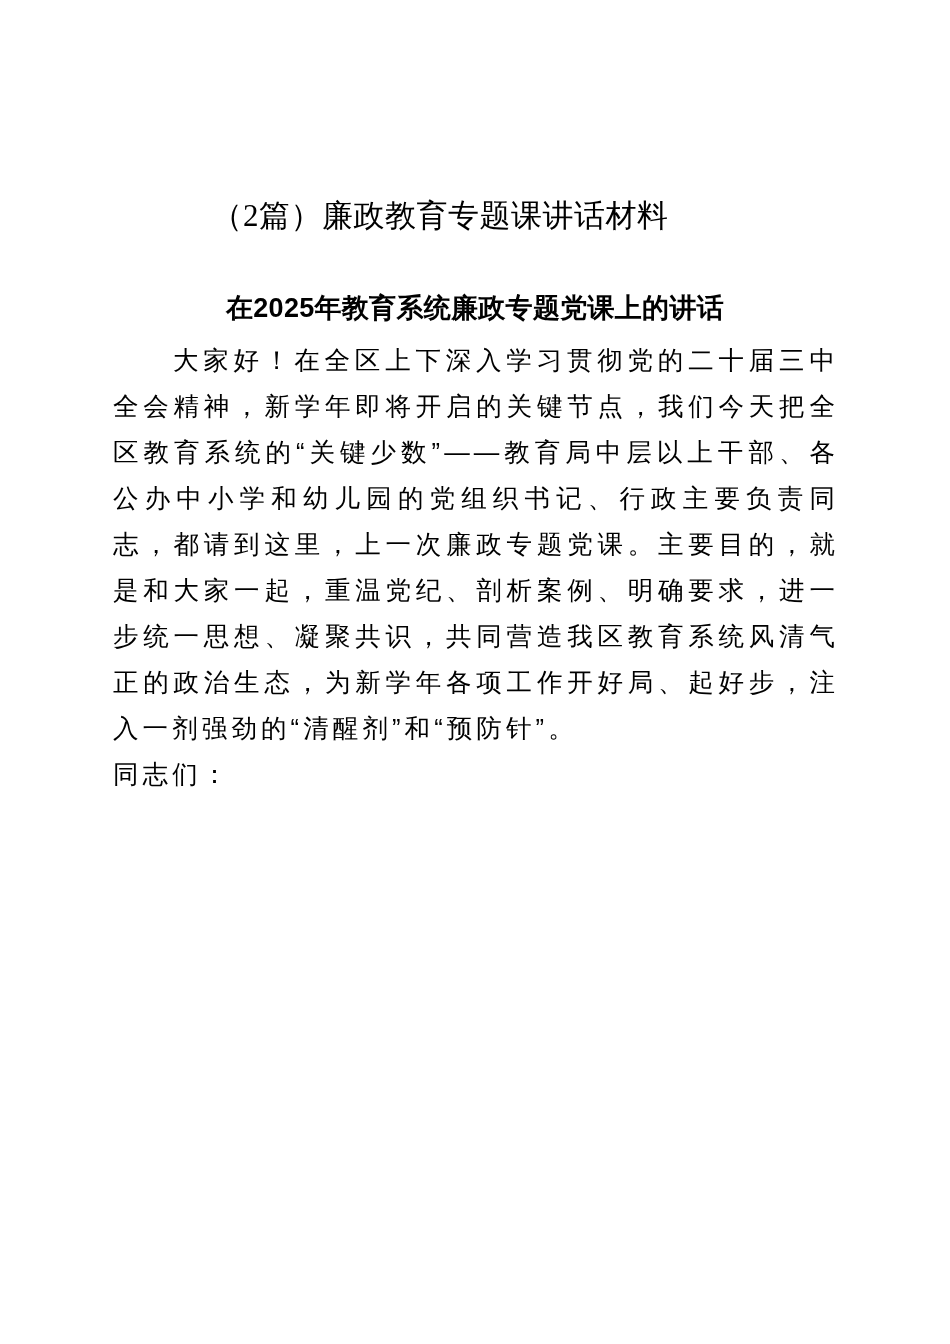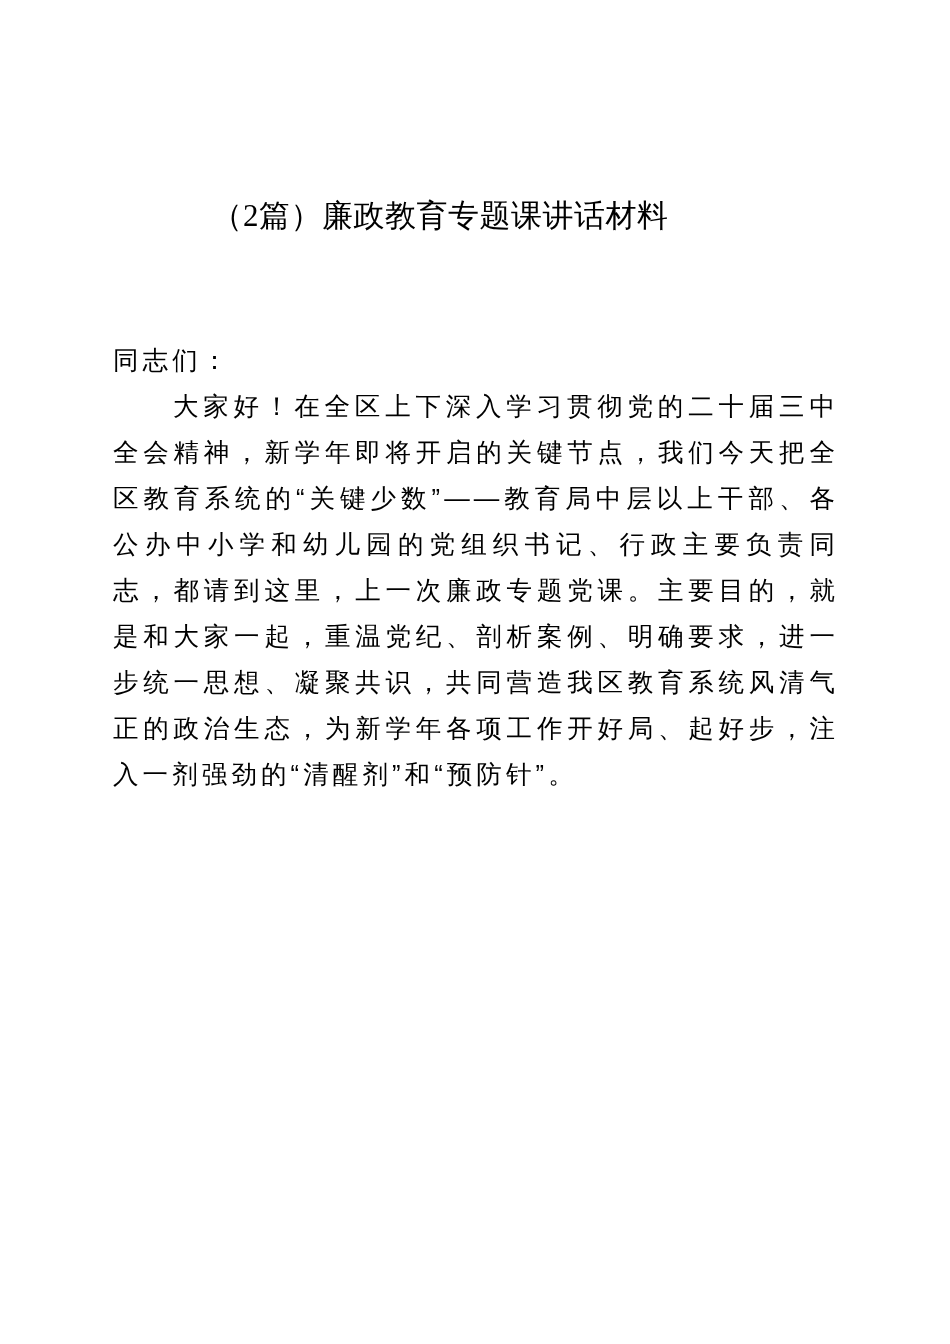--- a/index.html
+++ b/index.html
@@ -76,23 +76,24 @@
     white-space: nowrap;
   }
 </style>
 </head>
 <body>
 
 <div class="page">
 
   <div class="doc-title">（2篇）廉政教育专题课讲话材料</div>
 
+  <div class="speech-title">在2025年教育系统廉政专题党课上的讲话</div>
 
   <div class="body-block">
 
+    <p class="para indent">大家好！在全区上下深入学习贯彻党的二十届三中全会精神，新学年即将开启的关键节点，我们今天把全区教育系统的“关键少数”——教育局中层以上干部、各公办中小学和幼儿园的党组织书记、行政主要负责同志，都请到这里，上一次廉政专题党课。主要目的，就是和大家一起，重温党纪、剖析案例、明确要求，进一步统一思想、凝聚共识，共同营造我区教育系统风清气正的政治生态，为新学年各项工作开好局、起好步，注入一剂强劲的“清醒剂”和“预防针”。</p>
+
     <p class="para salutation">同志们：</p>
-
-    <p class="para indent">大家好！在全区上下深入学习贯彻党的二十届三中全会精神，新学年即将开启的关键节点，我们今天把全区教育系统的“关键少数”——教育局中层以上干部、各公办中小学和幼儿园的党组织书记、行政主要负责同志，都请到这里，上一次廉政专题党课。主要目的，就是和大家一起，重温党纪、剖析案例、明确要求，进一步统一思想、凝聚共识，共同营造我区教育系统风清气正的政治生态，为新学年各项工作开好局、起好步，注入一剂强劲的“清醒剂”和“预防针”。</p>
 
 
   </div>
 
 </div>
 
 </body></html>

